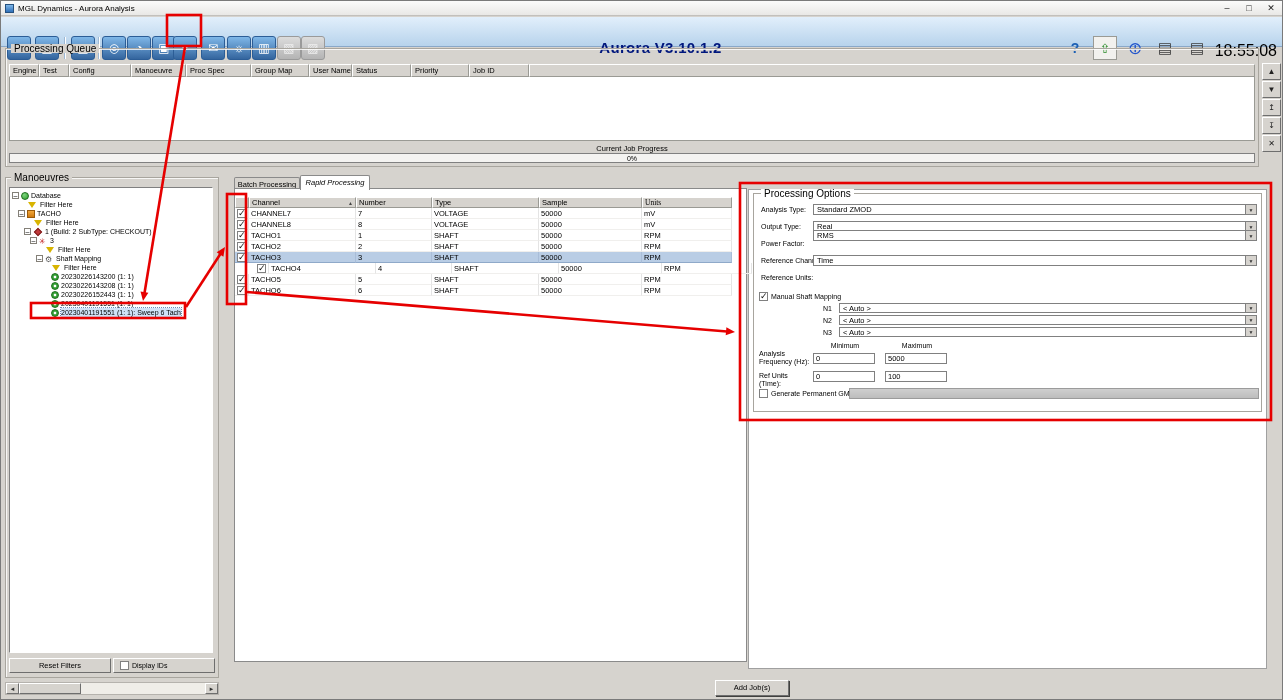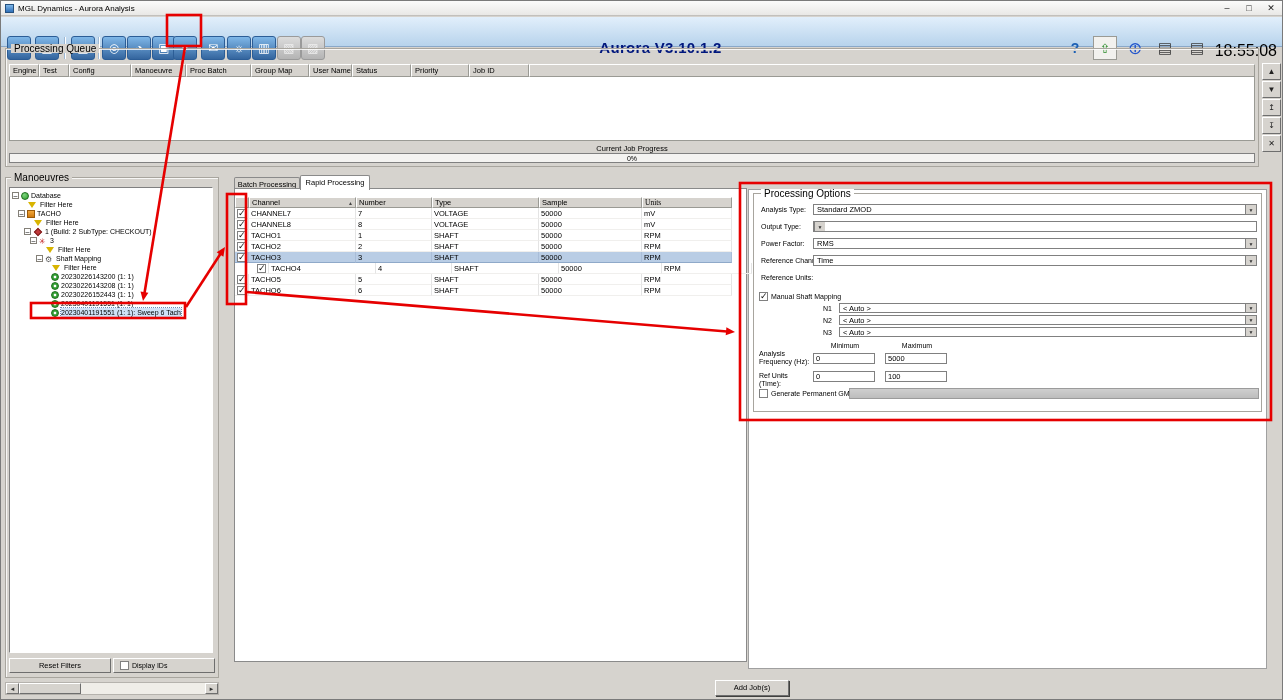--- a/index.html
+++ b/index.html
@@ -179,21 +179,21 @@
     <div class="clock abs">18:55:08</div>
   </div>
 
   <div class="groupbox abs" style="left:4px;top:47px;width:1254px;height:119px;"></div>
   <span class="gblabel" style="left:10px;top:43px;">Processing Queue</span>
   <div class="qhdr abs">
     <span class="qh" style="width:30px;">Engine</span>
     <span class="qh" style="width:30px;">Test</span>
     <span class="qh" style="width:62px;">Config</span>
     <span class="qh" style="width:55px;">Manoeuvre</span>
-    <span class="qh" style="width:65px;">Proc Batch</span>
+    <span class="qh" style="width:65px;">Proc Spec</span>
     <span class="qh" style="width:58px;">Group Map</span>
     <span class="qh" style="width:43px;">User Name</span>
     <span class="qh" style="width:59px;">Status</span>
     <span class="qh" style="width:58px;">Priority</span>
     <span class="qh" style="width:60px;">Job ID</span>
     <span class="qh fill"></span>
   </div>
   <div class="qbody abs"></div>
   <div class="progresslabel abs">Current Job Progress</div>
   <div class="progressbar abs"><span>0%</span></div>
@@ -297,21 +297,21 @@
   </div>
 
   <div class="hscroll abs">
     <span class="sbtn">◄</span>
     <span class="sthumb"></span>
     <span class="strack"></span>
     <span class="sbtn">►</span>
   </div>
 
   <div class="tab abs" style="left:233px;top:176px;width:66px;"><span>Batch Processing</span></div>
-  <div class="tab active abs" style="left:299px;top:174px;width:70px;"><span>Rapid Processing</span></div>
+  <div class="tab active abs" style="left:299px;top:174px;width:70px;font-style:italic;"><span>Rapid Processing</span></div>
 
   <div class="cpanel abs"></div>
 
   <div class="chdr abs">
     <span class="ch" style="width:14px;"></span>
     <span class="ch" style="width:107px;">
         <span>Channel</span>
         <span class="sorticon"></span>
       </span>
     <span class="ch" style="width:76px;">
@@ -416,25 +416,26 @@
   <span class="gblabel" style="left:760px;top:188px;background:#fff;">Processing Options</span>
 
   <span class="polabel" style="left:760px;top:204px;">Analysis Type:</span>
   <div class="dd" style="left:812px;top:203px;width:444px;">
       <span class="dd-text">Standard ZMOD</span>
       <span class="dd-btn"></span>
     </div>
 
   <span class="polabel" style="left:760px;top:221px;">Output Type:</span>
   <div class="dd" style="left:812px;top:220px;width:444px;">
+      <span class="dd-text">Real</span>
       <span class="dd-btn"></span>
     </div>
 
   <span class="polabel" style="left:760px;top:238px;">Power Factor:</span>
-  <div class="dd" style="left:812px;top:237px;width:444px;">
+  <div class="dd" style="left:812px;top:229px;width:444px;">
       <span class="dd-text">RMS</span>
       <span class="dd-btn"></span>
     </div>
 
   <span class="polabel" style="left:760px;top:255px;">Reference Channel:</span>
   <div class="dd" style="left:812px;top:254px;width:444px;">
       <span class="dd-text">Time</span>
       <span class="dd-btn"></span>
     </div>
 

